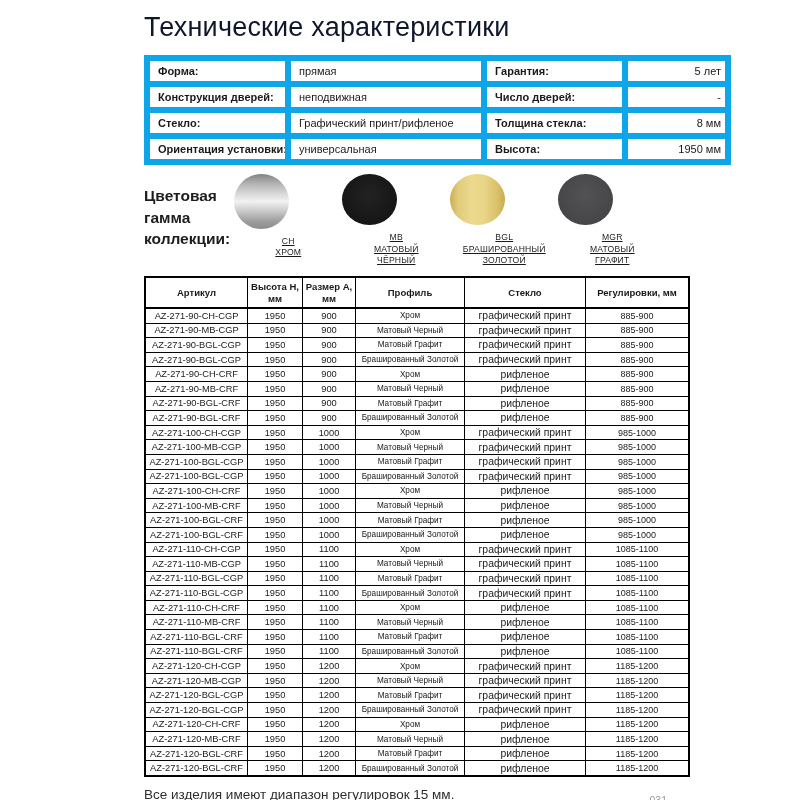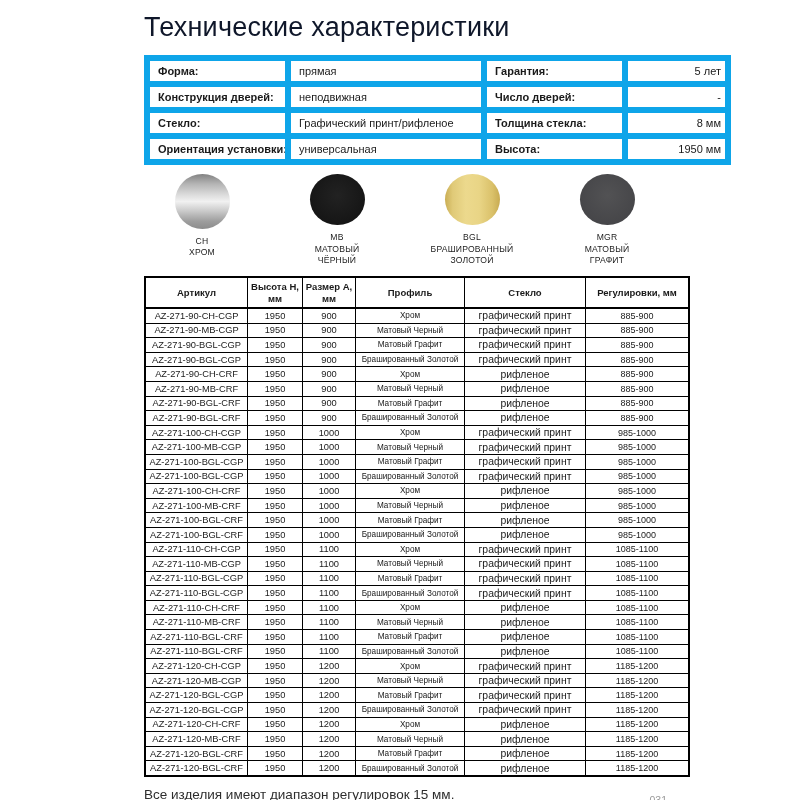--- a/index.html
+++ b/index.html
@@ -26,21 +26,21 @@
   .spec-label{font-weight:bold;}
   .sc1{width:123px;} .sc2{width:178px;} .sc3{width:123px;} .sc4{width:85px;text-align:right;}
 
   
   .color-section{display:flex;margin-top:9px;height:92px;}
   .color-label{
     width:146px;font-weight:bold;font-size:15.5px;line-height:1.4;
     padding-top:11px;color:#1d1d1d;
   }
   .swatches{flex:1;display:flex;justify-content:space-between;padding-left:4px;}
-  .swatch{width:108px;display:flex;flex-direction:column;align-items:center;}
+  .swatch{width:108px;display:flex;flex-direction:column;text-decoration:underline;}
   .swatch-circle{width:55px;height:55px;border-radius:50%;}
   .swatch-chrome{
     background:linear-gradient(180deg,#828282 0%,#b4b4b4 18%,#dcdcdc 38%,
       #f1f1f1 50%,#cdcdcd 66%,#9d9d9d 86%,#8c8c8c 100%);
   }
   .swatch-matte-black{background:radial-gradient(circle at 50% 42%,#222 0%,#151515 75%);}
   .swatch-brushed-gold{
     background:linear-gradient(90deg,#caae55 0%,#e0ca78 14%,#ecd98d 38%,
       #e9d586 62%,#dac16a 86%,#c8ab52 100%);
   }
@@ -104,20 +104,21 @@
         <tr class="spec-row">
           <td class="spec-label sc1">Ориентация установки:</td>
           <td class="spec-value sc2">универсальная</td>
           <td class="spec-label sc3">Высота:</td>
           <td class="spec-value sc4">1950 мм</td>
         </tr>
       </tbody>
   </table>
 
   <div class="color-section">
+    <div class="color-label">Цветовая гамма коллекции:</div>
     <div class="swatches">
         <div class="swatch">
           <div class="swatch-circle swatch-chrome"></div>
           <div class="swatch-caption">
             <div>CH</div>
             <div>ХРОМ</div>
           </div>
         </div>
         <div class="swatch">
           <div class="swatch-circle swatch-matte-black"></div>

